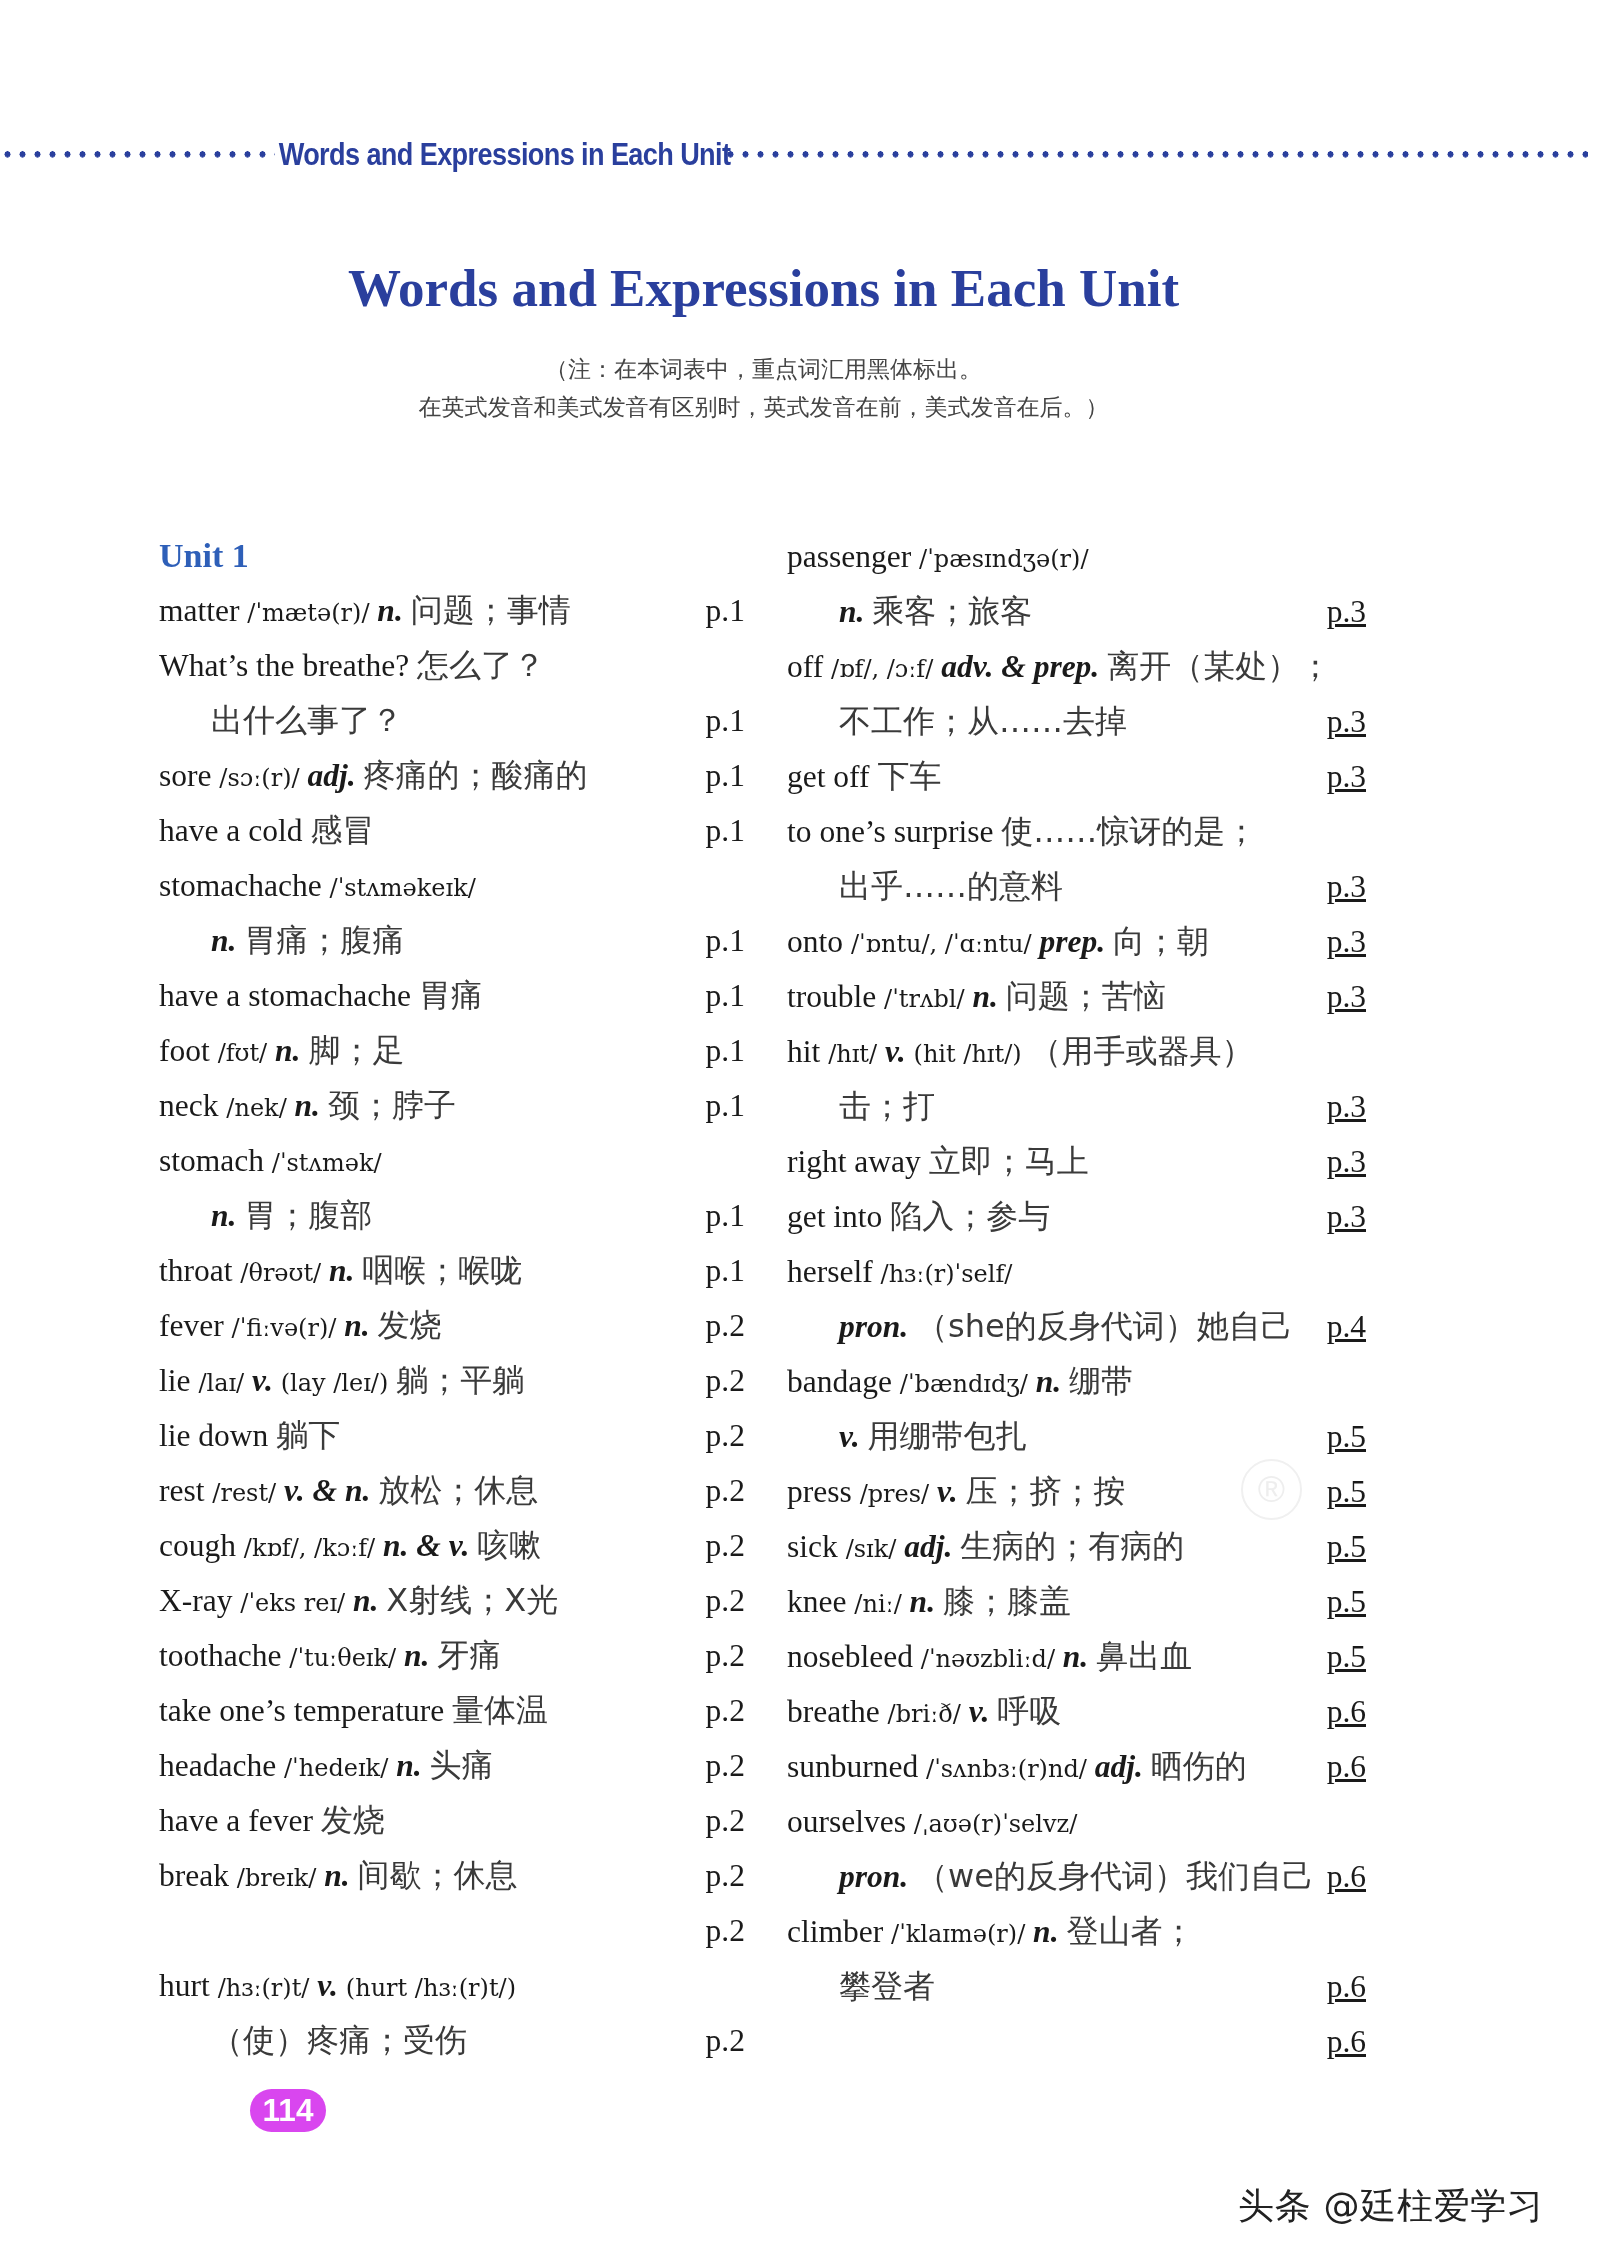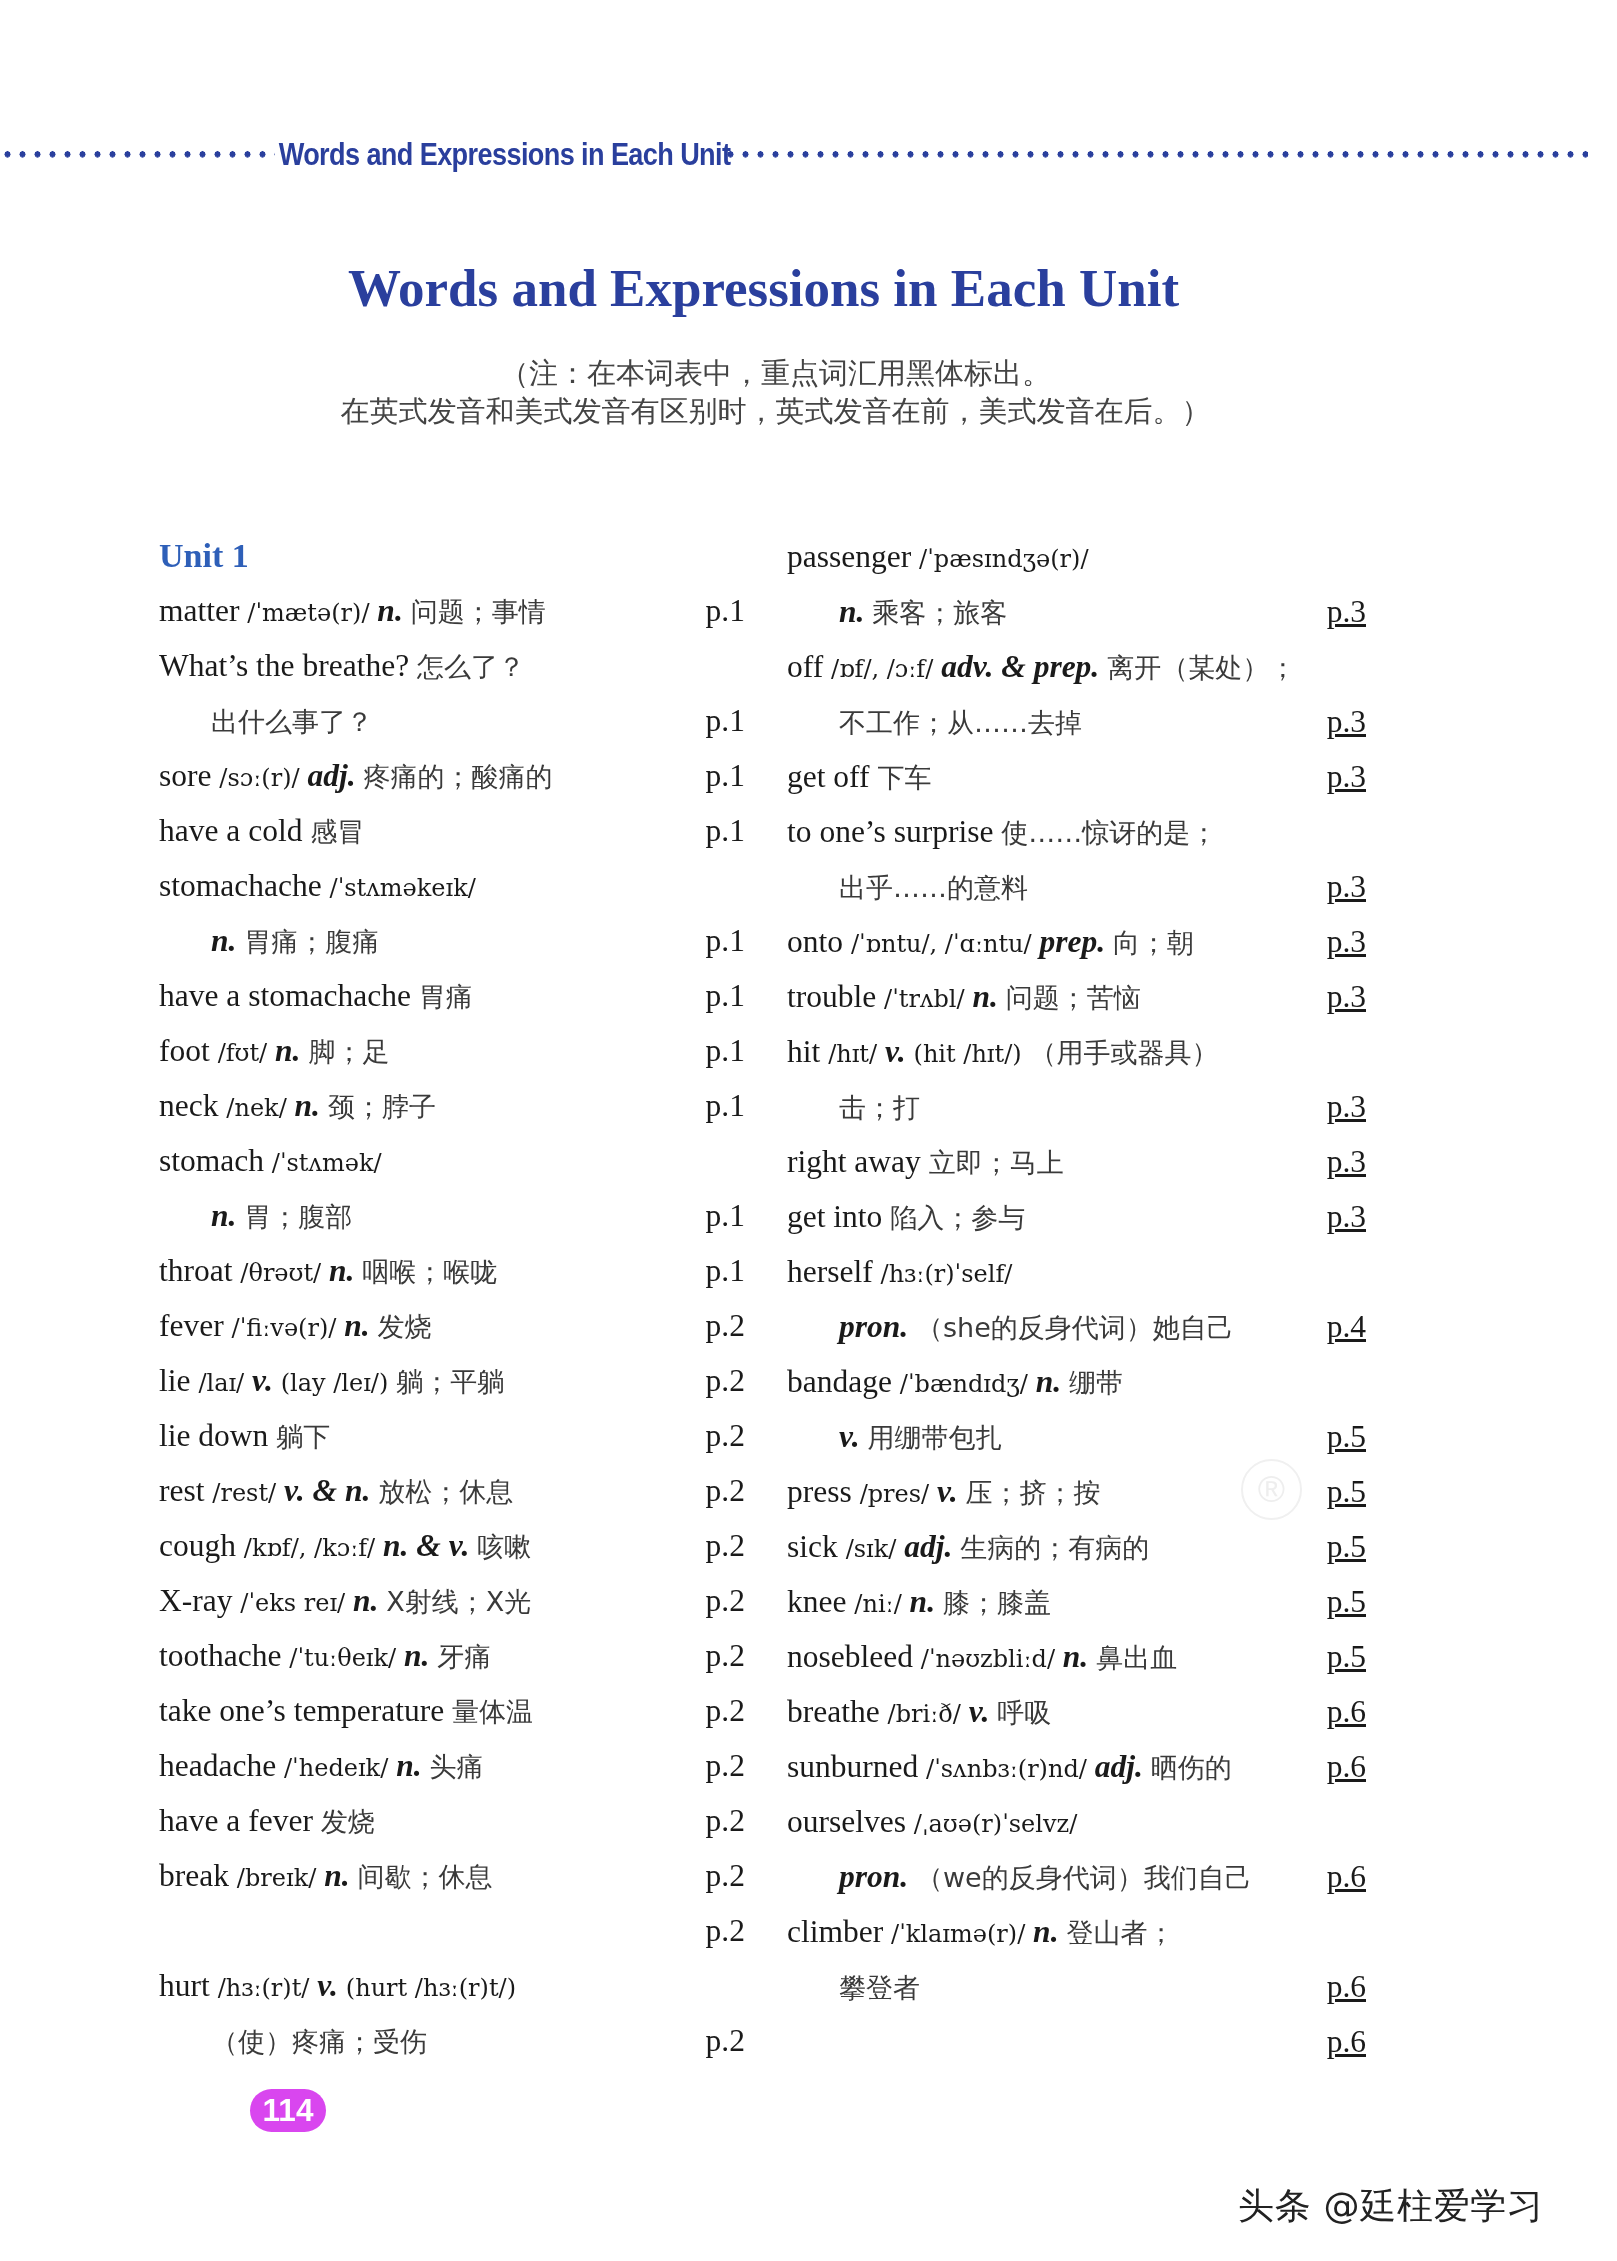--- a/index.html
+++ b/index.html
@@ -14,21 +14,21 @@
   .dots.left { width: 275px; }
   .dots.right { flex: 1 1 auto; margin-right: 29px; }
   .running-title { font-family: "Liberation Sans", "DejaVu Sans", sans-serif; font-weight: bold;
                    font-size: 31.5px; color: #2a3f9d; letter-spacing: -0.7px; padding: 0 4.3px;
                    transform: scaleX(0.86); transform-origin: left center; white-space: nowrap;
                    margin-right: -86px; }
 
   .page-title { position: absolute; top: 258px; left: 0; width: 1527px; text-align: center;
                 font-family: "Liberation Serif", "DejaVu Serif", serif; font-weight: bold;
                 font-size: 53px; color: #2a3f9d; }
-  .note { position: absolute; left: 12px; width: 1527px; text-align: center; font-size: 29px;
+  .note { position: absolute; left: 0; width: 1527px; text-align: center; font-size: 23px;
           color: #444; font-family: "DejaVu Serif", serif; }
   .note.l1 { top: 354px; }
   .note.l2 { top: 392px; }
 
   .column { position: absolute; top: 529px; }
   .column.left { left: 159px; width: 583px; }
   .column.right { left: 787px; width: 583px; }
 
   .unit-heading { font-family: "Liberation Serif", serif; font-weight: bold; color: #2e5fb8;
                   font-size: 34px; height: 54px; line-height: 54px; }
@@ -36,21 +36,21 @@
   .row { position: relative; height: 55px; line-height: 55px; font-size: 31.5px; white-space: nowrap; }
   .row.indent .text { padding-left: 52px; }
   .row .text { display: inline-block; }
   .row .page { position: absolute; right: 0; top: 0; font-size: 31.5px; }
   .column.left .row .page { right: -2.9px; }
   .column.right .row .page { right: 4px; text-decoration: underline; }
 
   .word { font-weight: normal; }
   .phon { font-family: "DejaVu Serif", serif; font-size: 24px; }
   .pos { font-style: italic; font-weight: bold; }
-  .cn { font-family: "DejaVu Sans", sans-serif; font-size: 27px; color: #3a3a3a; text-align: right; }
+  .cn { font-family: "DejaVu Sans", sans-serif; font-size: 32px; color: #3a3a3a; text-align: right; }
 
   .page-badge { position: absolute; left: 250px; top: 2089px; width: 76px; height: 43px;
                 border-radius: 21.5px; background: #d946ef; color: #ffffff;
                 font-family: "Liberation Sans", sans-serif; font-weight: bold; font-size: 31.5px;
                 text-align: center; line-height: 43px; }
 
   .watermark { position: absolute; left: 1238px; top: 2182px; font-family: "DejaVu Sans", sans-serif;
                font-size: 36px; color: #222; letter-spacing: 0.7px; }
 
   .reg-mark { position: absolute; left: 1241px; top: 1459px; width: 57px; height: 57px;

